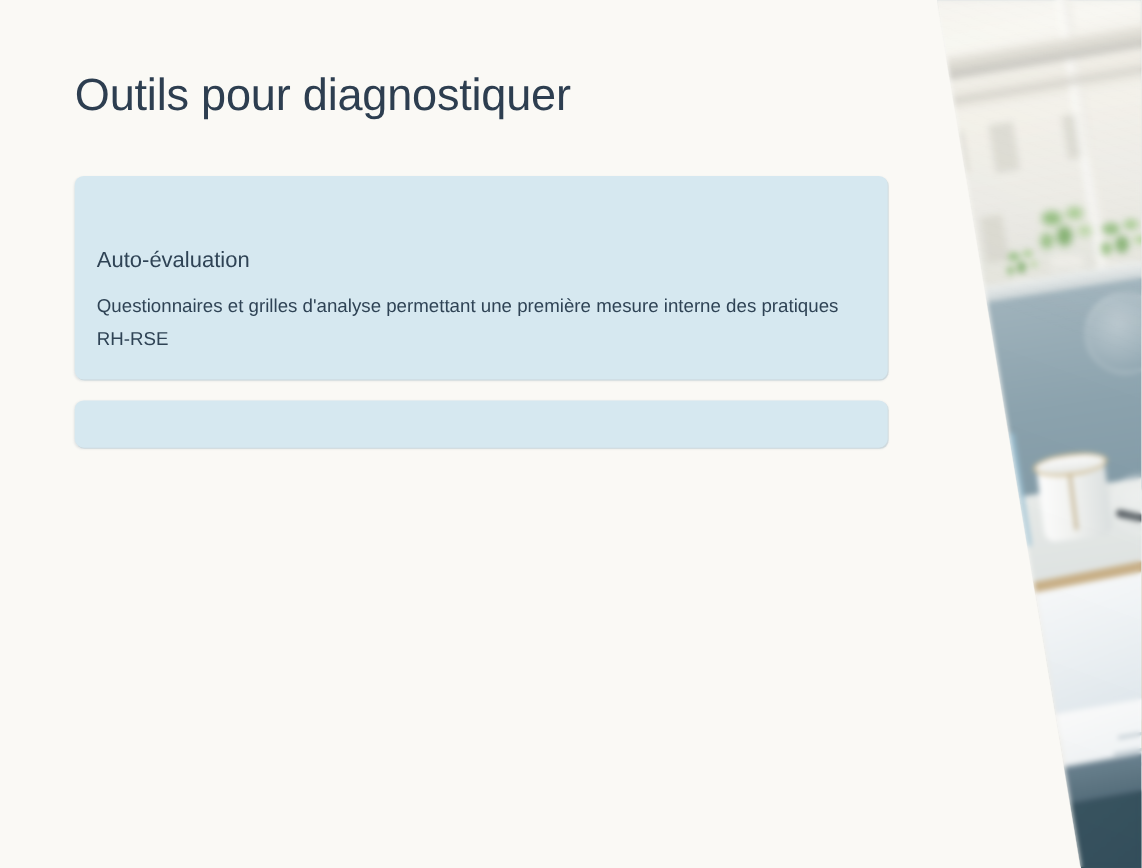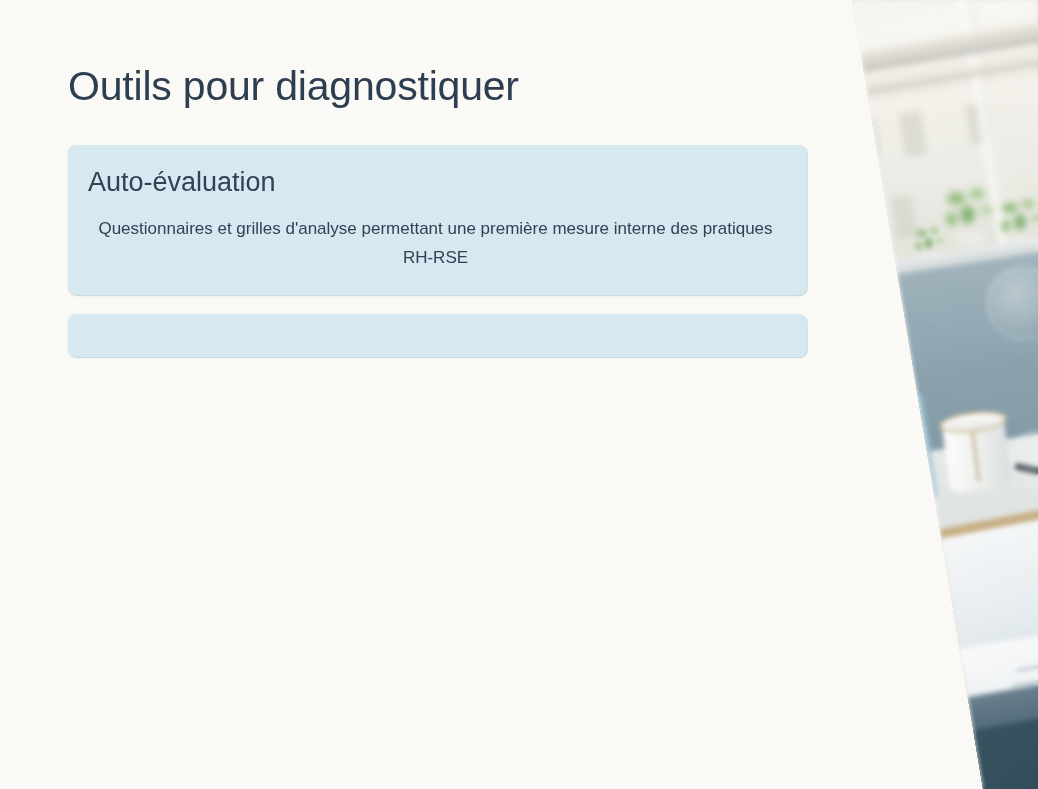--- a/index.html
+++ b/index.html
@@ -320,53 +320,53 @@
     z-index: 2;
     padding: 62px 0 0 68px;
   }
 
   .page-title {
     font-size: 41px;
     font-weight: 400;
     color: #2d3e50;
     letter-spacing: -0.2px;
     line-height: 1.18;
-    margin-bottom: 35px;
+    margin-bottom: 50px;
   }
 
   .card-list {
     display: flex;
     flex-direction: column;
     gap: 19px;
     width: 739px;
   }
 
   .card {
     background: #d6e8f0;
     border-radius: 8px;
     padding: 21px 24px 22px 20px;
     box-shadow: 0 1px 2px rgba(90,120,140,.16),
                 1px 1px 0 rgba(150,180,195,.28);
   }
 
   .card-title {
-    font-size: 27px;
+    font-size: 20px;
     font-weight: 400;
     color: #2f4355;
     line-height: 1.25;
     margin-bottom: 14px;
+    margin-top: 44px;
   }
 
   .card-desc {
     font-size: 17px;
     font-weight: 400;
     color: #2f4355;
     line-height: 1.72;
     max-width: 700px;
-    text-align: center;
   }
 </style>
 </head>
 <body>
 
 <div class="slide">
 
   <div class="photo-panel">
     <div class="photo-scene">
       <div class="ph-sky"></div>

